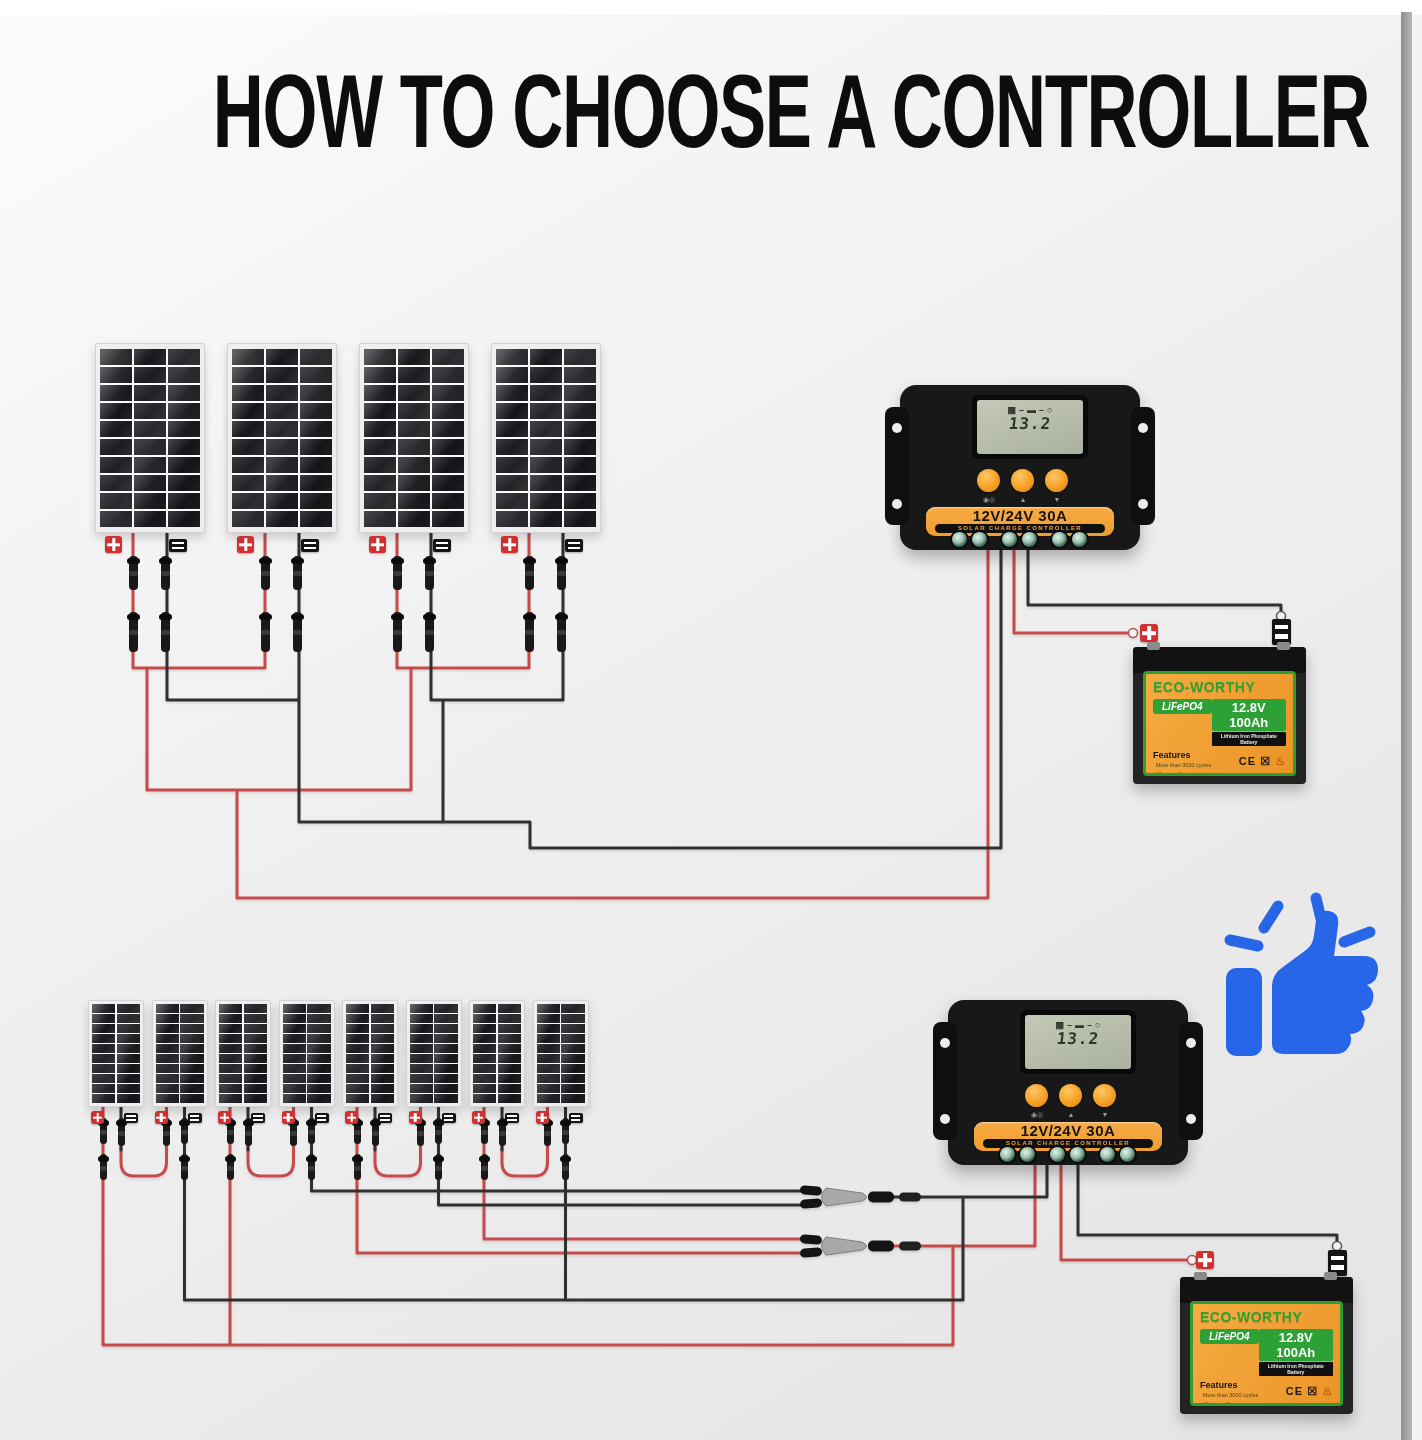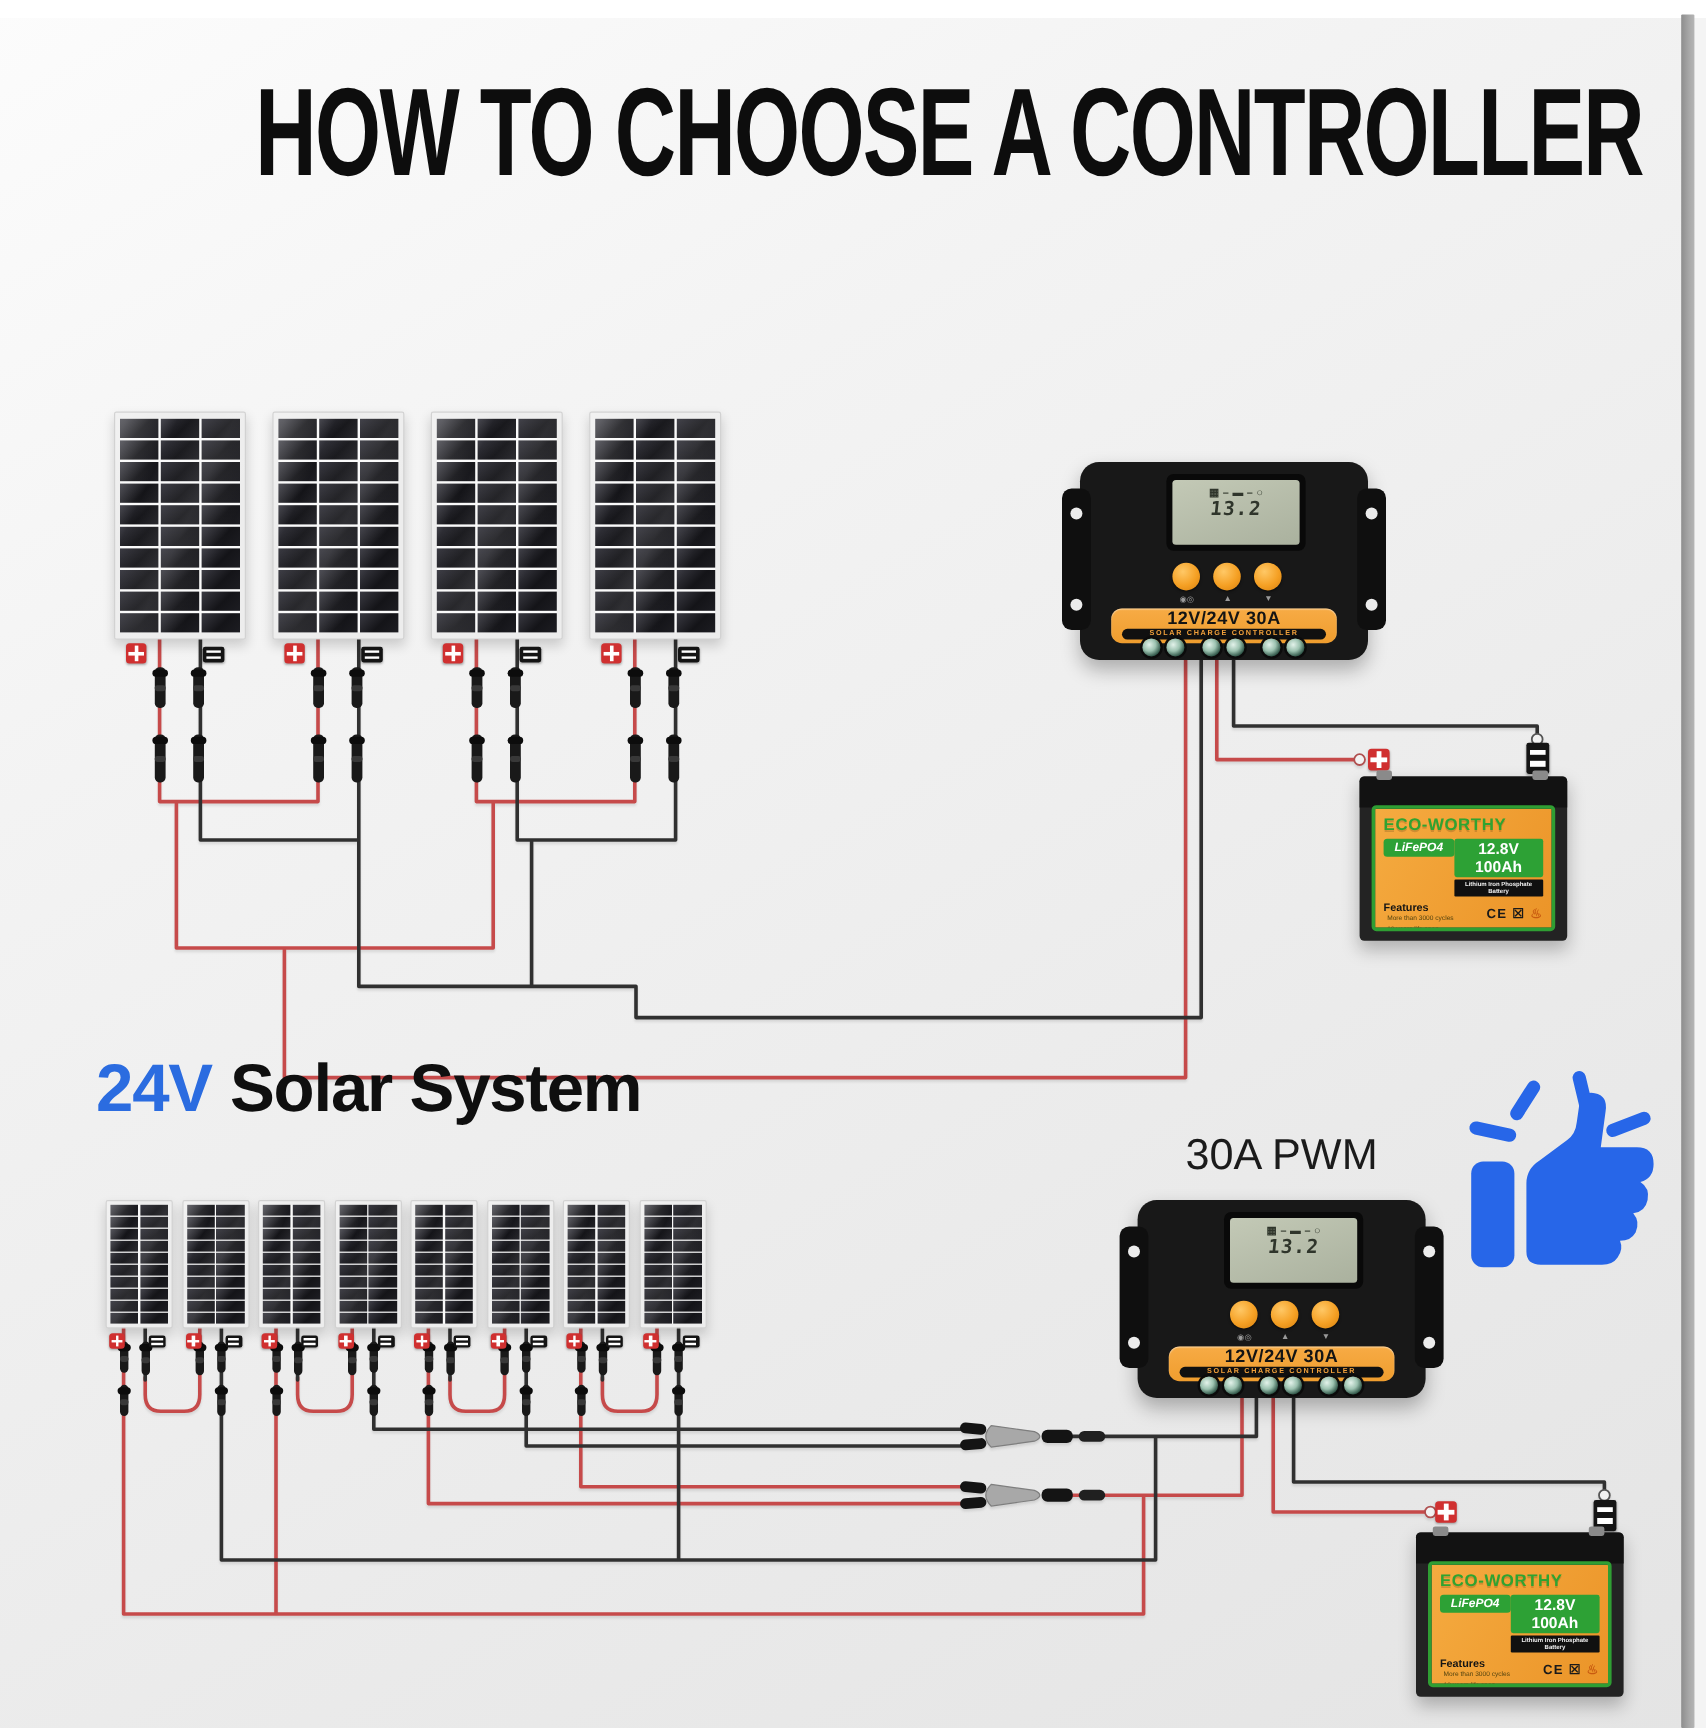--- a/index.html
+++ b/index.html
@@ -90,24 +90,20 @@
   .certs .flame{color:#c85a10;}
 
   .thumb{position:absolute;left:1218px;top:880px;z-index:4;}
 </style>
 </head>
 <body>
 
 <div class="canvas">
   <div class="main-title">HOW TO CHOOSE A CONTROLLER</div>
 
-  <div class="sec-head" style="top:874px;">
-    <span class="volt">24V</span><span class="suffix">Solar System</span>
-  </div>
-  <div class="pwm-label">30A PWM</div>
 
   <svg class="wires" width="1422" height="1440" id="wires">
       <path d="M133,531 V668 M265,531 V668 M397,531 V668 M529,531 V668 M133,668 H265 M397,668 H529 M147,668 V790 M411,668 V790 M147,790 H411 M237,790 V898 M237,898 H988 V550 M1014,550 V633 H1130" stroke="#c64a4a" stroke-width="3" fill="none" stroke-linejoin="round" stroke-linecap="round"></path>
       <path d="M167,531 V700 M299,531 V700 M431,531 V700 M563,531 V700 M167,700 H299 M431,700 H563 M299,700 V822 M443,700 V822 M299,822 H530 V848 H1001 V550 M1028,550 V605 H1281 V613" stroke="#303030" stroke-width="3" fill="none" stroke-linejoin="round" stroke-linecap="round"></path>
       <path d="M121,1148 V1162 Q121,1176 134,1176 H153.5 Q166.5,1176 166.5,1162 V1148 M248,1148 V1162 Q248,1176 261,1176 H280.5 Q293.5,1176 293.5,1162 V1148 M375,1148 V1162 Q375,1176 388,1176 H407.5 Q420.5,1176 420.5,1162 V1148 M502,1148 V1162 Q502,1176 515,1176 H534.5 Q547.5,1176 547.5,1162 V1148 M166.5,1105 V1150 M293.5,1105 V1150 M420.5,1105 V1150 M547.5,1105 V1150 M103,1105 V1345 M230,1105 V1345 M103,1345 H953 V1246 M357,1105 V1253 H808 M484,1105 V1239 H808 M870,1246 H1035 V1165 M1061,1165 V1260 H1195" stroke="#c64a4a" stroke-width="3" fill="none" stroke-linejoin="round" stroke-linecap="round"></path>
       <path d="M121,1105 V1150 M248,1105 V1150 M375,1105 V1150 M502,1105 V1150 M184.5,1105 V1300 M565.5,1105 V1300 M184.5,1300 H963 V1197 M311.5,1105 V1191 H808 M438.5,1105 V1205 H808 M870,1197 H1047 V1165 M1078,1165 V1235 H1337 V1243" stroke="#303030" stroke-width="3" fill="none" stroke-linejoin="round" stroke-linecap="round"></path>
       <circle cx="1133" cy="633" r="4.5" fill="#f2f2f2" stroke="#b05050" stroke-width="1.5"></circle>
       <circle cx="1281" cy="616" r="4.5" fill="#f2f2f2" stroke="#555" stroke-width="1.5"></circle>
       <circle cx="1192" cy="1260" r="4.5" fill="#f2f2f2" stroke="#b05050" stroke-width="1.5"></circle>
       <circle cx="1337" cy="1246" r="4.5" fill="#f2f2f2" stroke="#555" stroke-width="1.5"></circle>

